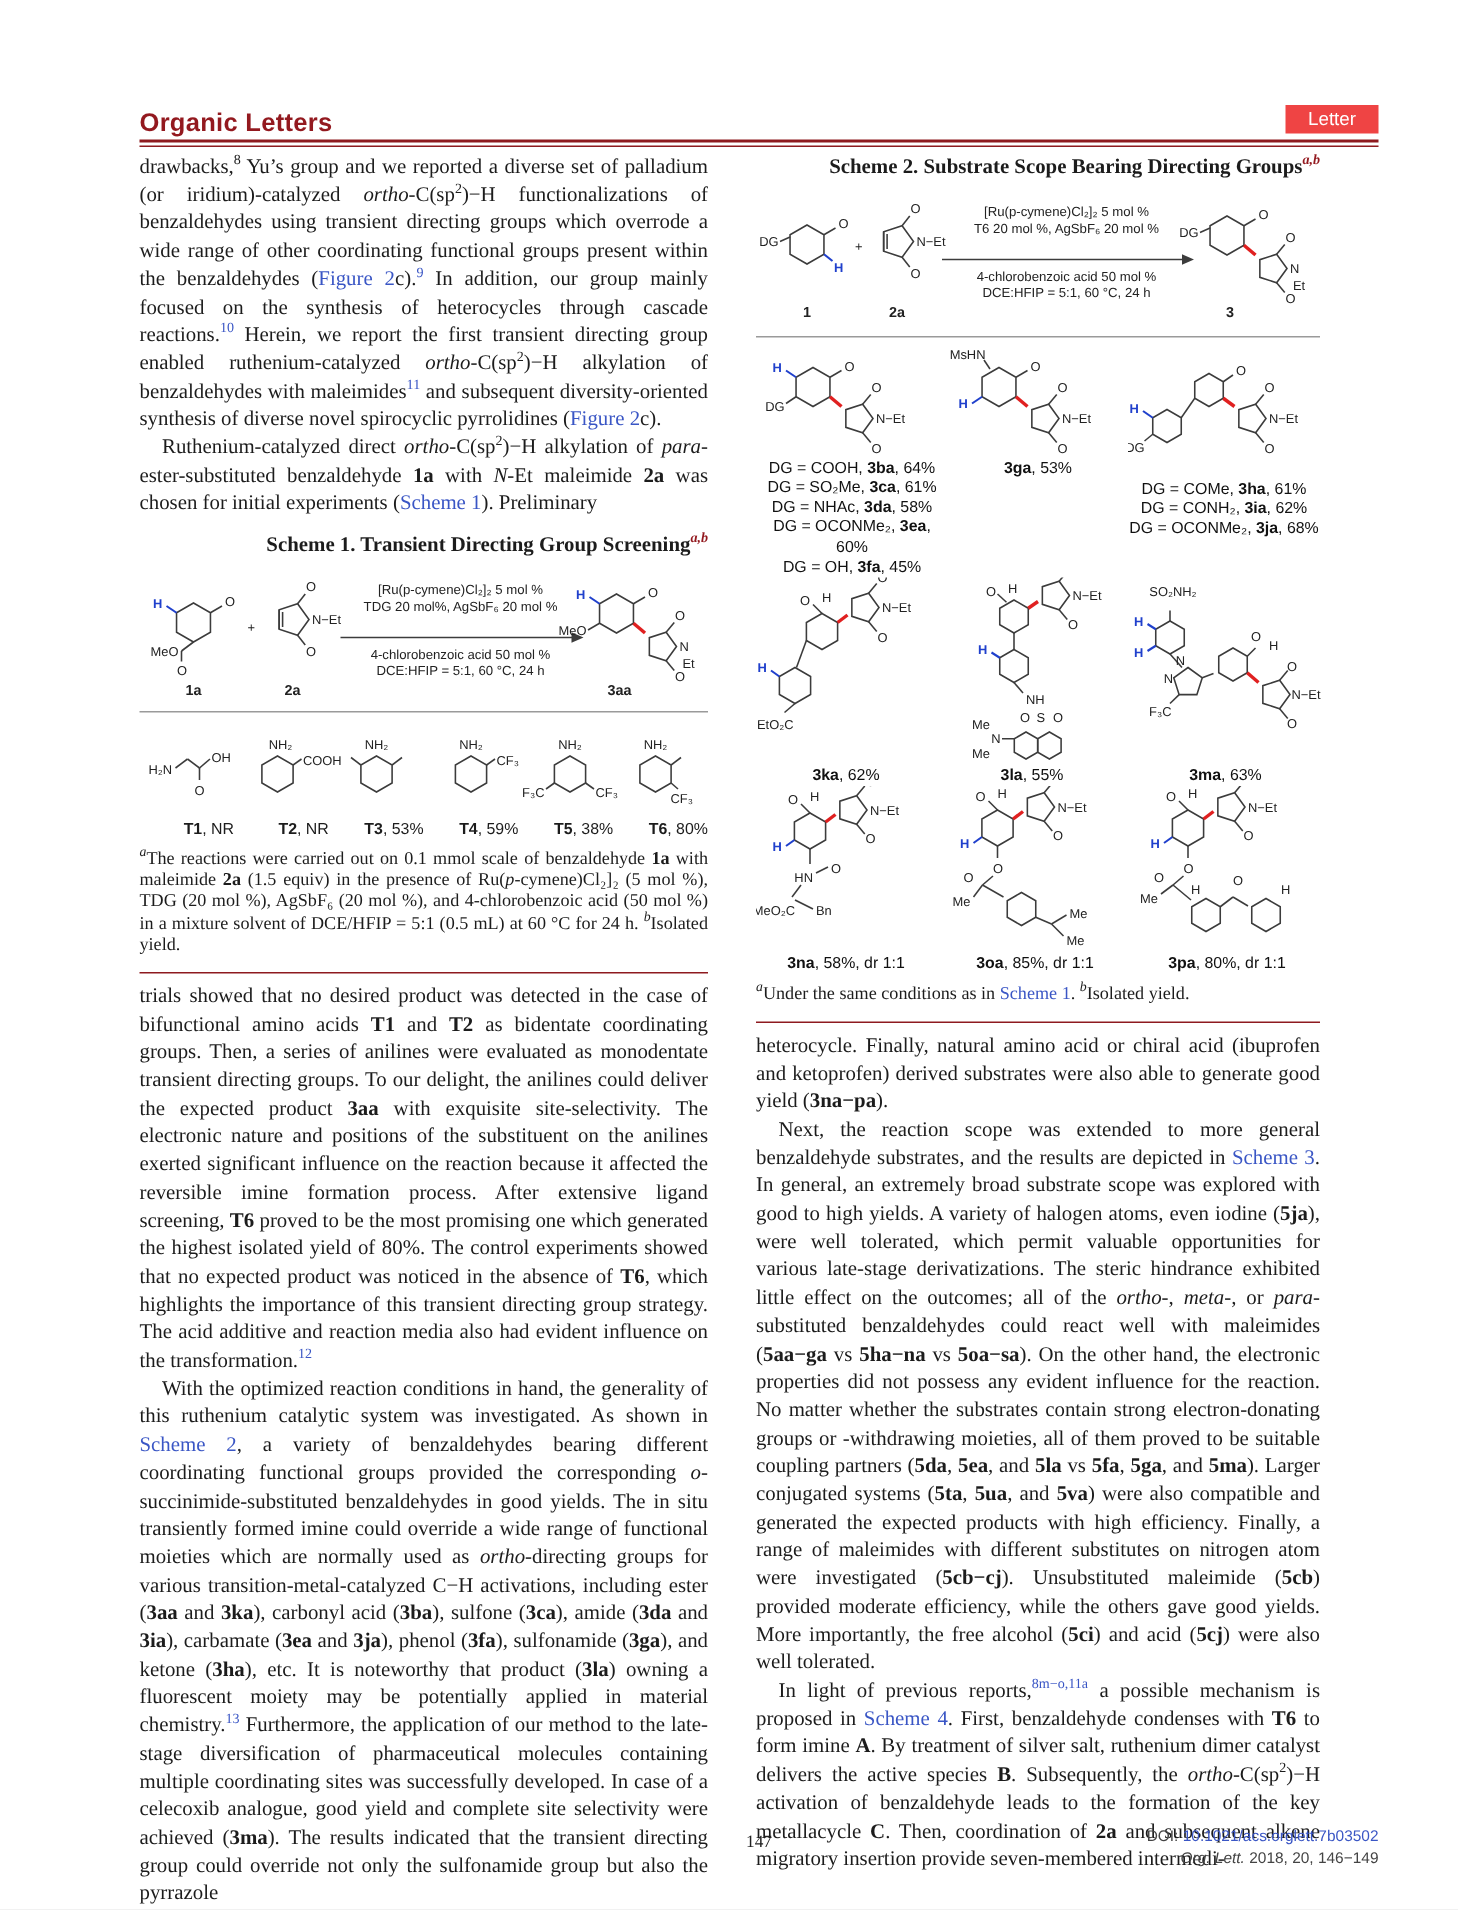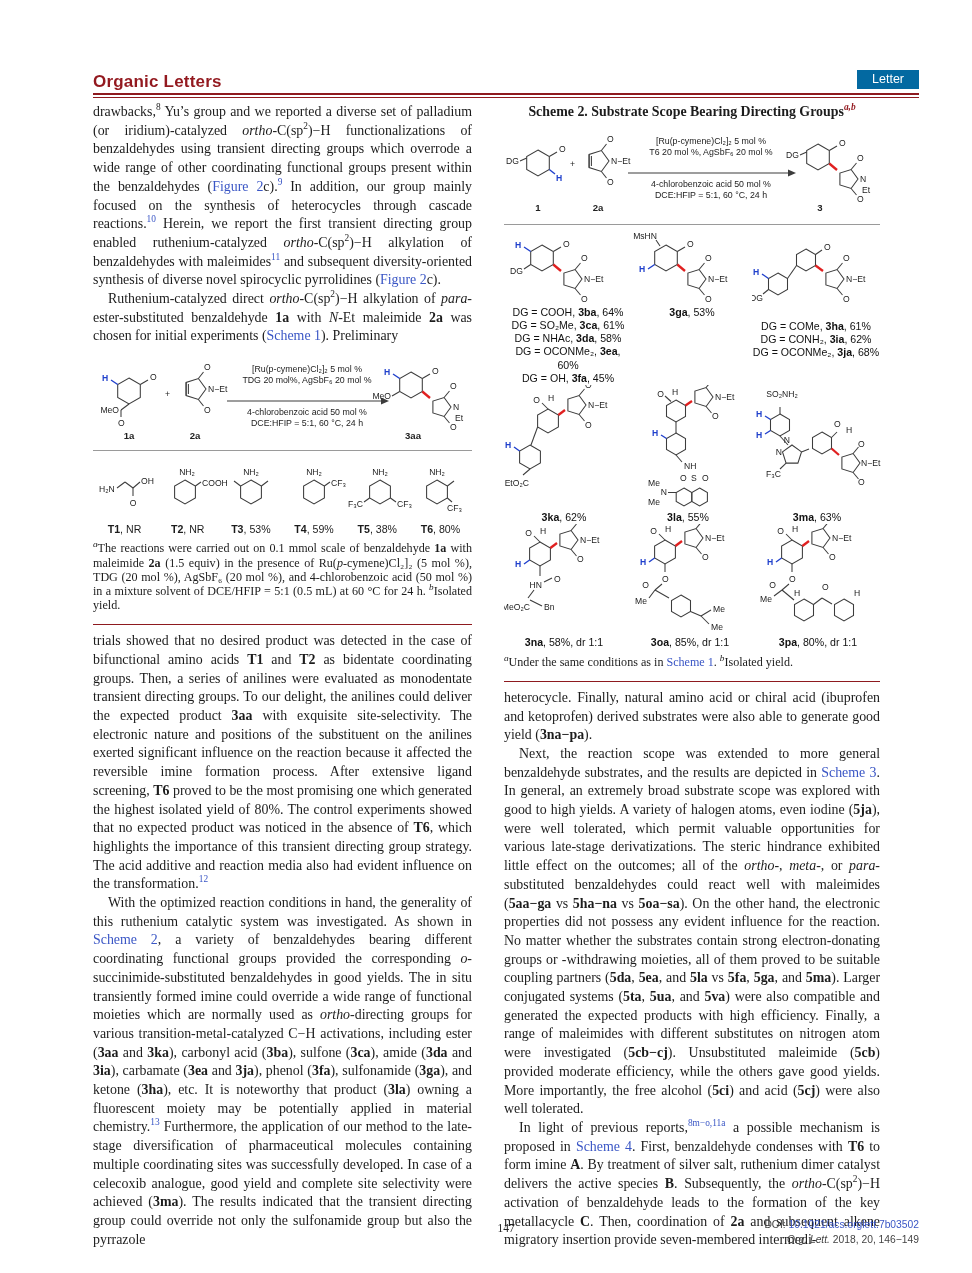--- a/index.html
+++ b/index.html
@@ -1,54 +1,54 @@
 <!DOCTYPE html>
 <html><head>
 <meta charset="utf-8">
 <style>
   html,body{margin:0;padding:0;background:#e8e8e8;}
   .page{position:relative;width:972px;height:1273px;background:#ffffff;margin:0 auto;
         font-family:"Liberation Serif",serif;color:#1c1c1c;overflow:hidden;padding-left:40px;}
   
   .hdr-journal{position:absolute;left:93px;top:72px;font-family:"Liberation Sans",sans-serif;
         font-weight:bold;font-size:17px;color:#93191f;letter-spacing:.2px;}
-  .hdr-badge{position:absolute;right:93px;top:70px;background:#0369a1;color:#fff;
+  .hdr-badge{position:absolute;right:93px;top:70px;background:#ef4444;color:#fff;
         font-family:"Liberation Sans",sans-serif;font-size:12.5px;padding:2px 15px 3px;}
   .hdr-rule{position:absolute;left:93px;right:93px;top:93px;height:2px;
         border-top:2.5px solid #8e1a1f;border-bottom:1px solid #8e1a1f;}
   
   .col{position:absolute;top:103px;width:379px;font-size:13.9px;line-height:1.345;text-align:justify;}
   .col.leftc{left:93px;}
   .col.rightc{left:504px;width:376px;}
   p.bp{margin:0;}
   p.ind{text-indent:15px;}
   .sup{vertical-align:super;font-size:9.4px;line-height:0;}
   .slk{vertical-align:super;font-size:9.4px;line-height:0;color:#3a56c5;}
   .supi{vertical-align:super;font-size:9.2px;line-height:0;font-style:italic;}
   .sra{vertical-align:super;font-size:9.4px;line-height:0;font-style:italic;color:#93191f;}
   .lk{color:#3a56c5;}
   .b{font-weight:bold;}
   .i{font-style:italic;}
   
   .scheme{margin:9px 0 7px;}
-  .scheme-title{font-weight:bold;font-size:13.9px;text-align:center;margin:0 0 5px;text-indent:0;}
+  .scheme-title{font-weight:bold;font-size:13.9px;text-align:right;margin:0 0 5px;text-indent:0;}
   .sgray{border:none;border-top:1px solid #9a9a9a;margin:3px 0;}
   .sfoot{font-size:12.1px;line-height:1.17;text-align:justify;margin-top:5px;}
   .sred{border:none;border-top:1.7px solid #8e1a1f;margin:7px 0 0;}
   
   svg{display:block;}
   svg text{font-family:"Liberation Sans",sans-serif;font-size:8.6px;fill:#222;}
   .bond{stroke:#3c3c3c;stroke-width:1.05;fill:none;}
   .bluebond{stroke:#2040cc;stroke-width:1.4;fill:none;}
   .rb{stroke:#e02020;stroke-width:2.3;fill:none;}
   .hb{fill:#2040cc;font-weight:bold;}
   .mlab{font-weight:bold;font-size:9.6px;}
   .cond{font-size:8.8px;}
   .tdgrow{display:flex;justify-content:space-between;margin-top:2px;}
-  .tdgcell{width:63px;text-align:center;font-family:"Liberation Sans",sans-serif;font-size:10.6px;}
+  .tdgcell{width:63px;text-align:right;font-family:"Liberation Sans",sans-serif;font-size:10.6px;}
   .s2row{display:flex;justify-content:space-between;align-items:flex-start;}
   .s2cell{display:flex;flex-direction:column;align-items:center;}
   .cell-label{font-family:"Liberation Sans",sans-serif;font-size:10.6px;line-height:1.25;
         text-align:center;color:#111;}
   .cell-label.center{text-align:left;}
   
   .pgnum{position:absolute;left:0;right:0;top:1222px;text-align:center;
         font-family:Liberation Serif, serif;font-size:11.5px;color:#222;}
   .fright{position:absolute;right:93px;top:1218px;text-align:right;
         font-family:"Liberation Sans",sans-serif;font-size:10.3px;color:#444;line-height:1.45;}
@@ -81,20 +81,21 @@
 
   <div class="hdr-journal">Organic Letters</div>
   <div class="hdr-badge">Letter</div>
   <div class="hdr-rule"></div>
 
   <div class="col leftc">
     <p class="bp">drawbacks,<span class="sup">8</span> Yu’s group and we reported a diverse set of palladium (or iridium)-catalyzed <span class="i">ortho</span>-C(sp<span class="sup">2</span>)−H functionalizations of benzaldehydes using transient directing groups which overrode a wide range of other coordinating functional groups present within the benzaldehydes (<span class="lk">Figure 2</span>c).<span class="slk">9</span> In addition, our group mainly focused on the synthesis of heterocycles through cascade reactions.<span class="slk">10</span> Herein, we report the first transient directing group enabled ruthenium-catalyzed <span class="i">ortho</span>-C(sp<span class="sup">2</span>)−H alkylation of benzaldehydes with maleimides<span class="slk">11</span> and subsequent diversity-oriented synthesis of diverse novel spirocyclic pyrrolidines (<span class="lk">Figure 2</span>c).</p>
     <p class="bp ind">Ruthenium-catalyzed direct <span class="i">ortho</span>-C(sp<span class="sup">2</span>)−H alkylation of <span class="i">para</span>-ester-substituted benzaldehyde <span class="b">1a</span> with <span class="i">N</span>-Et maleimide <span class="b">2a</span> was chosen for initial experiments (<span class="lk">Scheme 1</span>). Preliminary</p>
 
     <section class="scheme">
+      <p class="scheme-title">Scheme 1. Transient Directing Group Screening<span class="sra">a,b</span></p>
 
       <svg width="378" height="92">
         <g transform="translate(36,36)">
           <use href="#hex13"></use>
           <line class="bluebond" x1="-11.3" y1="-6.5" x2="-18" y2="-11"></line>
           <text class="hb" x="-27" y="-10">H</text>
           <line class="bond" x1="11.3" y1="-6.5" x2="19" y2="-11"></line>
           <text x="21" y="-11">O</text>
           <line class="bond" x1="0" y1="13" x2="-8" y2="19"></line>
           <text text-anchor="end" x="-10" y="22">MeO</text>

